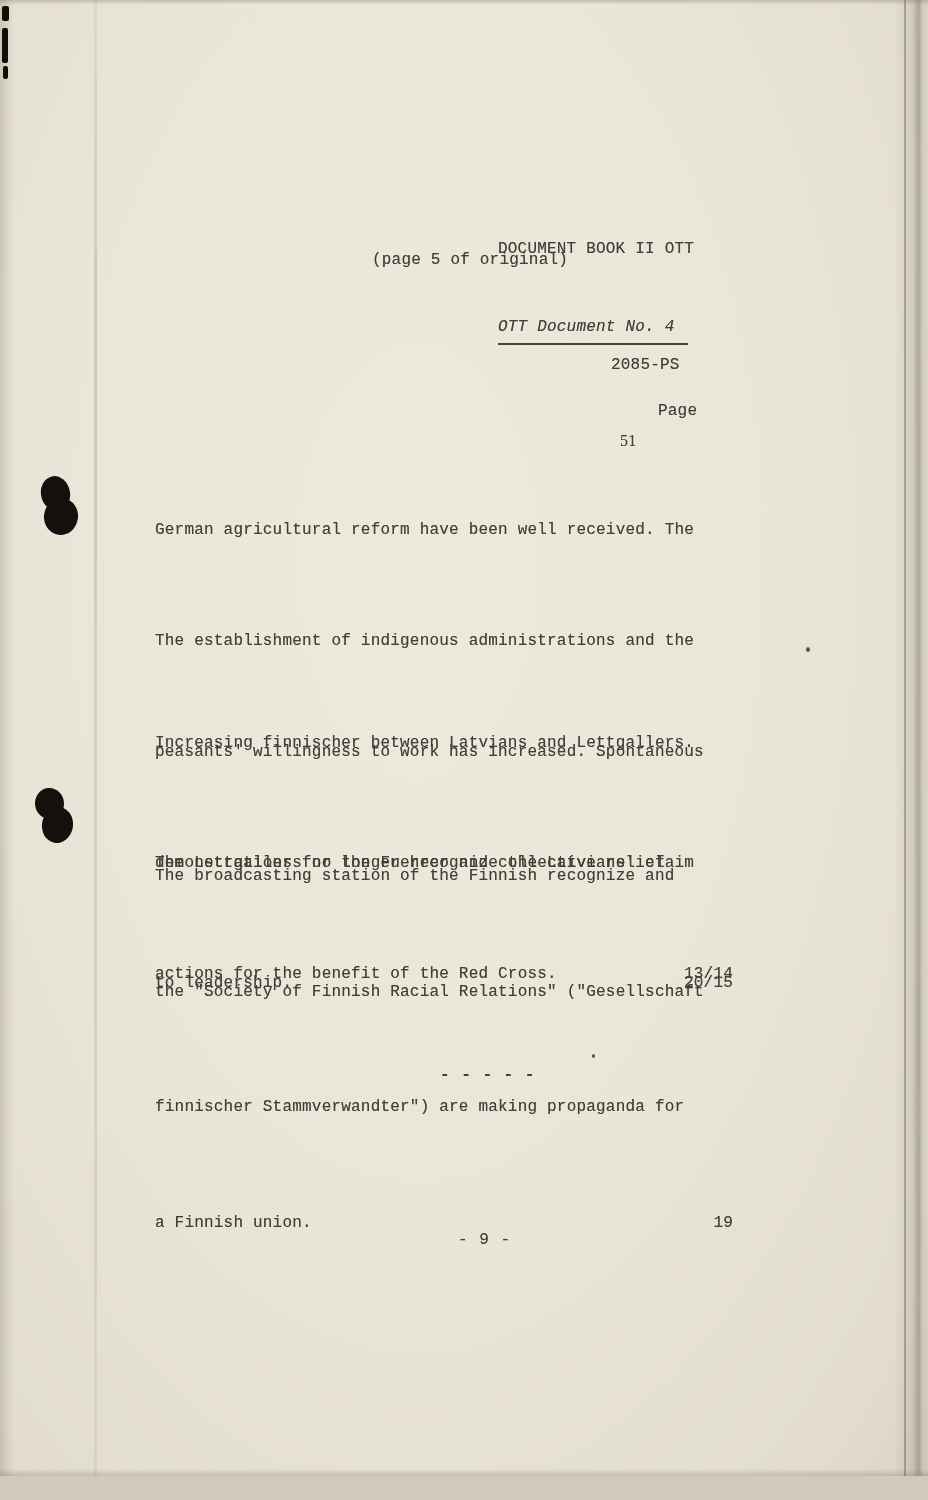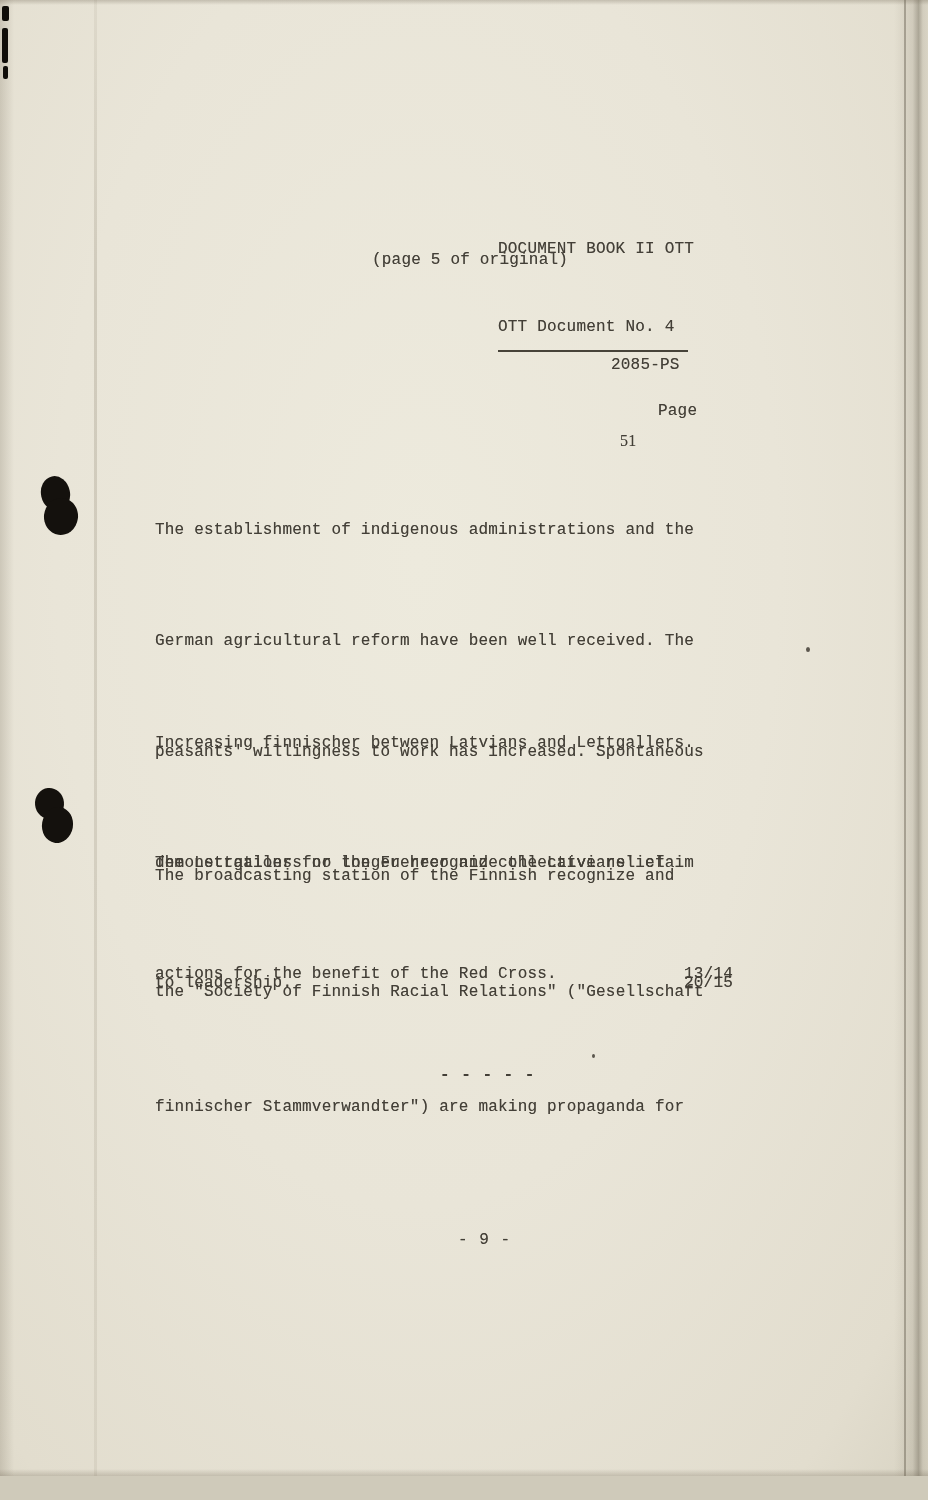--- a/index.html
+++ b/index.html
@@ -17,22 +17,23 @@
     position:absolute;
     font-size:16px;
     letter-spacing:0.2px;
     white-space:pre;
     text-shadow:0 0 0.6px rgba(67,63,55,0.55);
   }
   .header-block { top:184px; left:498px; line-height:26px; }
   .underlined {
     display:inline-block;
     border-bottom:2px solid #474339;
-    padding-bottom:10px;
+    padding-bottom:3px;
     padding-right:14px;
+    font-style:italic;
   }
   .page-note { top:251px; left:372px; }
   .doc-num { top:303px; left:611px; line-height:25px; }
   .doc-sub { padding-left:9px;font-family:Liberation Serif, serif; }
   .col-header { top:402px; left:650px;margin-left:8px; }
 
   .para { position:absolute; left:155px; width:578px; line-height:37px; }
   .para-1 { top:438px; }
   .para-2 { top:643px; line-height:40px; }
   .para-3 { top:780px; line-height:38.5px; }
@@ -125,22 +126,22 @@
   <div class="txt page-note">(page 5 of original)</div>
 
   <div class="txt doc-num">
     <div>2085-PS</div>
     <div class="doc-sub">51</div>
   </div>
 
   <div class="txt col-header">Page</div>
 
   <div class="txt para para-1">
+    <div class="tline">German agricultural reform have been well received. The</div>
     <div class="tline">The establishment of indigenous administrations and the</div>
-    <div class="tline">German agricultural reform have been well received. The</div>
     <div class="tline">peasants' willingness to work has increased. Spontaneous</div>
     <div class="tline">demonstrations for the Fuehrer and collective relief</div>
     <div class="tline last">
       <span>actions for the benefit of the Red Cross.</span>
       <span class="ref">13/14</span>
     </div>
   </div>
 
   <div class="txt para para-2">
     <div class="tline">Increasing finnischer between Latvians and Lettgallers.</div>
@@ -148,18 +149,22 @@
     <div class="tline last">
       <span>to leadership.</span>
       <span class="ref">20/15</span>
     </div>
   </div>
 
   <div class="txt para para-3">
     <div class="tline">The broadcasting station of the Finnish recognize and</div>
     <div class="tline">the "Society of Finnish Racial Relations" ("Gesellschaft</div>
     <div class="tline">finnischer Stammverwandter") are making propaganda for</div>
+    <div class="tline last">
+      <span>a Finnish union.</span>
+      <span class="ref">19</span>
+    </div>
   </div>
 
   <div class="txt separator">- - - - -</div>
   <div class="txt page-number">- 9 -</div>
 
 </div>
 
 </body></html>

